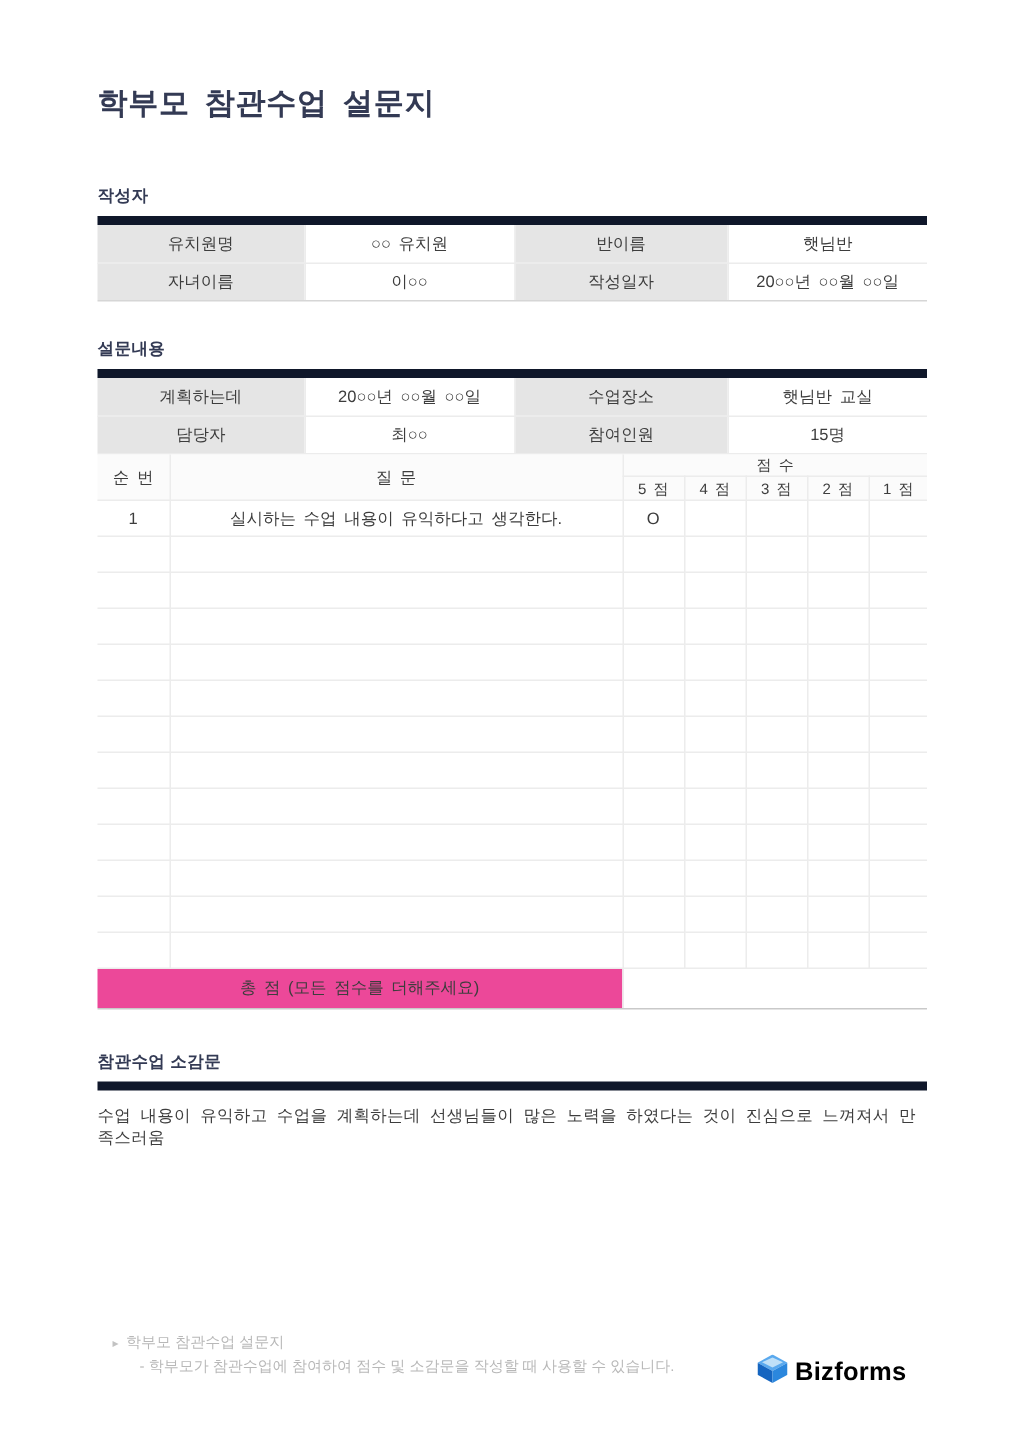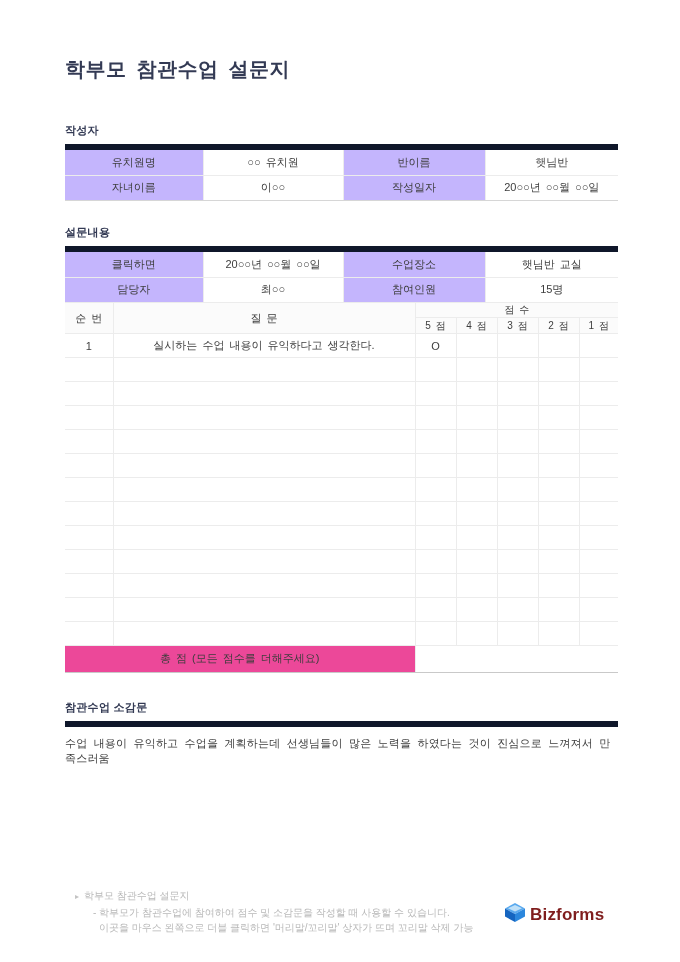--- a/index.html
+++ b/index.html
@@ -24,21 +24,21 @@
   }
   .mt-author { margin-top:40px; }
   .mt-survey { margin-top:24px; }
   .mt-comment { margin-top:27px; }
 
   table { border-collapse:collapse; width:553px; table-layout:fixed; border-style:hidden; }
   td { font-size:11px; color:#3d3d3d; text-align:center; vertical-align:middle;
        border:1px solid #ececec; word-spacing:2px; }
 
   .info-table td { height:25px; }
-  .info-table td.lbl { background:#c4b5fd; }
+  .info-table td.lbl { background:#e5e5e5; }
   .tbl-wrap-author { border-bottom:1px solid #d6d6d6; }
 
   .q-table-wrap { border-top:1px solid #ececec; border-bottom:1px solid #c9c9c9; }
   .q-table td.hdr { background:#fbfbfb; color:#3d3d3d; }
   .q-table td.score-title { height:14px; font-size:10px; }
   .q-table td.score-lbl { height:16px; font-size:10px; }
   .q-table td.q-row { height:24px; }
   .q-table td.total { height:26px; background:#ec4899; }
   .q-table td.total-blank { height:26px; background:#ffffff; }
 
@@ -48,21 +48,21 @@
   }
 
   .footer { position:absolute; left:65px; top:888px; width:553px;
             font-size:10px; line-height:15.5px; color:#b8b8b8; }
   .footer .f-line1 { padding-left:10px; }
   .footer .bullet { font-size:8px; margin-right:5px; color:#c2c2c2; }
   .footer .f-line2 { padding-left:28px; }
   .footer .f-line3 { padding-left:34px; }
 
   .logo { position:absolute; left:505px; top:903px; display:flex; align-items:center; }
-  .logo-text { font-size:17px; font-weight:bold; color:#7f1d1d; margin-left:5px; letter-spacing:0.2px; }
+  .logo-text { font-size:17px; font-weight:bold; color:#000000; margin-left:5px; letter-spacing:0.2px; }
 </style>
 </head>
 <body>
 
 <div class="page">
 
   <h1 class="doc-title">학부모 참관수업 설문지</h1>
 
   <div class="section mt-author">
     <div class="section-heading">작성자</div>
@@ -97,21 +97,21 @@
 
     <table class="info-table">
       <colgroup>
           <col style="width:138px">
           <col style="width:140px">
           <col style="width:142px">
           <col style="width:133px">
         </colgroup>
       <tbody>
           <tr>
-        <td class="lbl">클릭하면</td>
+        <td class="lbl">계획하는데</td>
         <td>20○○년 ○○월 ○○일</td>
         <td class="lbl">수업장소</td>
         <td>햇님반 교실</td>
       </tr>
       <tr>
         <td class="lbl">담당자</td>
         <td>최○○</td>
         <td class="lbl">참여인원</td>
         <td>15명</td>
       </tr>
@@ -271,21 +271,20 @@
   <div class="section mt-comment">
     <div class="section-heading">참관수업 소감문</div>
     <div class="comment-text">수업 내용이 유익하고 수업을 계획하는데 선생님들이 많은 노력을 하였다는 것이 진심으로 느껴져서 만족스러움</div>
   </div>
 
 </div>
 
 <div class="footer">
   <div class="f-line1"><span class="bullet">▸</span><span>학부모 참관수업 설문지</span></div>
   <div class="f-line2">- 학부모가 참관수업에 참여하여 점수 및 소감문을 작성할 때 사용할 수 있습니다.</div>
-  <div class="f-line3">이곳을 마우스 왼쪽으로 더블 클릭하면 '머리말/꼬리말' 상자가 뜨며 꼬리말 삭제 가능</div>
 </div>
 
 <div class="logo">
   <span>
     <svg width="20" height="19" viewBox="0 0 20 19">
       <polygon points="10,0 20,5.5 10,11 0,5.5" fill="#5aa9ee"></polygon>
       <polygon points="0,5.5 10,11 10,19 0,13.5" fill="#1565c0"></polygon>
       <polygon points="20,5.5 10,11 10,19 20,13.5" fill="#2b87dd"></polygon>
       <polygon points="3,5.2 10,2 17,5.2 10,8.6" fill="#bfe0f8"></polygon>
     </svg>

